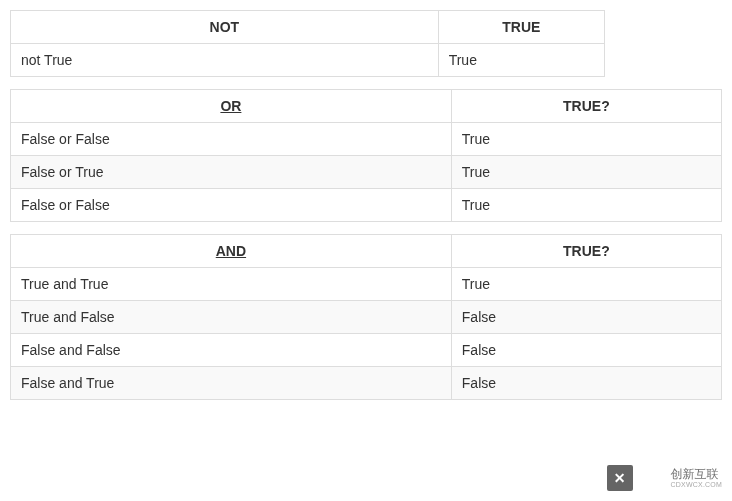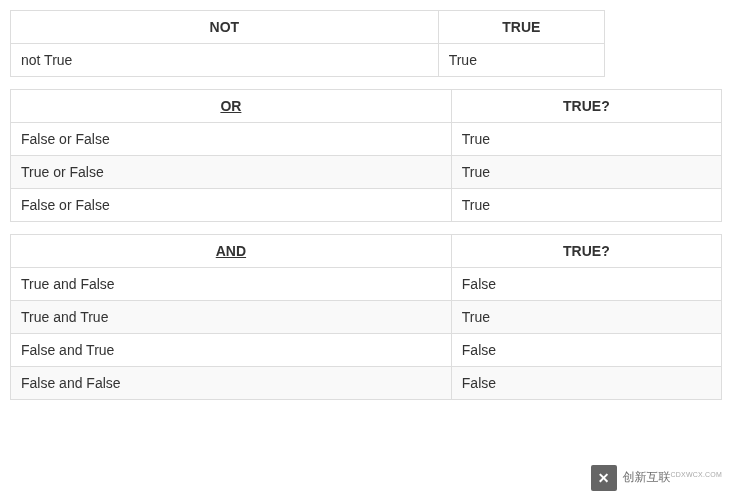--- a/index.html
+++ b/index.html
@@ -65,22 +65,23 @@
       border-radius: 2px;
       display: flex;
       align-items: center;
       justify-content: center;
       color: #fff;
       font-weight: bold;
       font-size: 14px;
     }
     .watermark .text {
       display: flex;
-      flex-direction: row;
+      flex-direction: column;
       line-height: 1.1;
+      margin-left: 32px;
     }
     .watermark .text .cn {
       font-size: 12px;
       font-weight: 500;
       color: #555;
     }
     .watermark .text .en {
       font-size: 7px;
       color: #999;
       letter-spacing: 0.2px;
@@ -110,52 +111,52 @@
       <th class="col1">OR</th>
       <th>TRUE?</th>
     </tr>
   </thead>
   <tbody>
     <tr>
       <td>False or False</td>
       <td>True</td>
     </tr>
     <tr>
-      <td>True or False</td>
+      <td>False or True</td>
       <td>True</td>
     </tr>
     <tr>
       <td>False or False</td>
       <td>True</td>
     </tr>
   </tbody>
 </table>
 
 <table>
   <thead>
     <tr>
       <th class="col1">AND</th>
       <th>TRUE?</th>
     </tr>
   </thead>
   <tbody>
     <tr>
+      <td>True and True</td>
+      <td>True</td>
+    </tr>
+    <tr>
       <td>True and False</td>
       <td>False</td>
     </tr>
     <tr>
-      <td>True and True</td>
-      <td>True</td>
+      <td>False and False</td>
+      <td>False</td>
     </tr>
     <tr>
       <td>False and True</td>
-      <td>False</td>
-    </tr>
-    <tr>
-      <td>False and False</td>
       <td>False</td>
     </tr>
   </tbody>
 </table>
 
 <div class="watermark">
   <div class="logo">✕</div>
   <div class="text">
     <span class="cn">创新互联</span>
     <span class="en">CDXWCX.COM</span>

